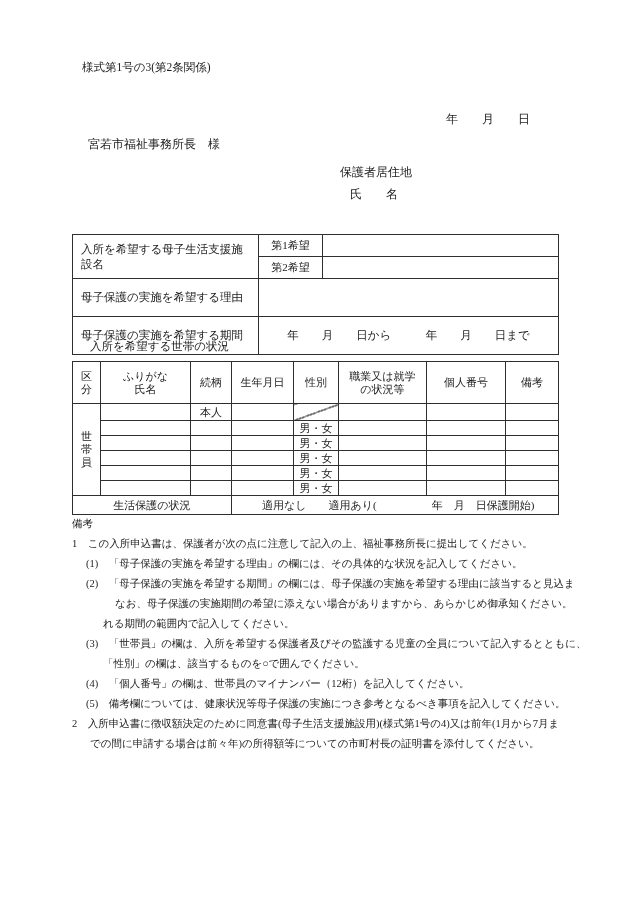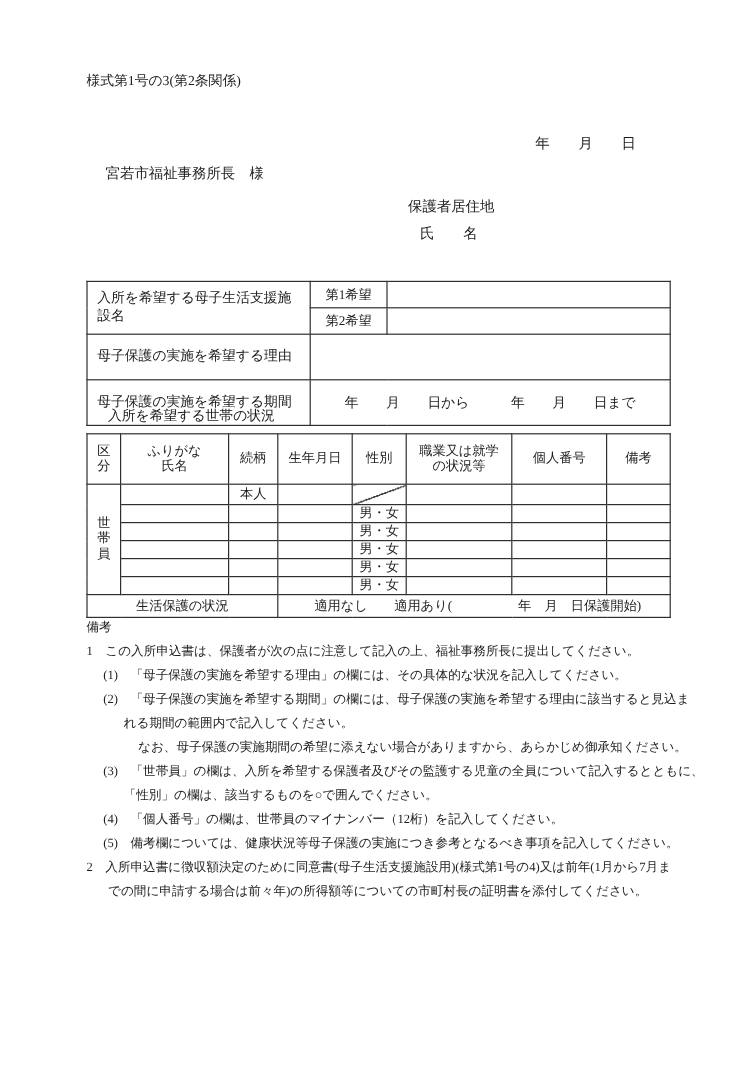--- a/index.html
+++ b/index.html
@@ -5,21 +5,21 @@
   html,body { margin:0; padding:0; background:#ffffff; }
   .page {
     position:relative;
     width:630px; height:903px;
     background:#ffffff;
     color:#1c1c1c;
     font-family:"Liberation Serif","DejaVu Serif",serif;
     overflow:hidden;
   }
   .abs { position:absolute; }
-  .form-code { left:72px; top:60px; font-size:11.5px; }
+  .form-code { left:82px; top:60px; font-size:11.5px; }
   .doc-title { left:0; top:86px; width:630px; text-align:center; font-size:13.5px; letter-spacing:1px; }
   .date-line { left:0; top:111px; width:530px; text-align:right; font-size:12px; }
   .addressee { left:88px; top:136px; font-size:12px; }
   .guardian-address { left:340px; top:164px; font-size:12px; }
   .guardian-name { left:350px; top:186px; font-size:12px; }
   .intro { left:90px; top:211px; font-size:11.5px; }
   .sub-heading { left:90px; top:339px; font-size:11.5px; }
 
   table { border-collapse:collapse; table-layout:fixed; }
   td {
@@ -188,22 +188,22 @@
       <td colspan="5" class="welfare-val">適用なし　　適用あり(　　　　　年　月　日保護開始)</td>
     </tr>
   </tbody>
     </table>
 
   <div class="abs notes">
     <div class="note-line n0">備考</div>
     <div class="note-line n0">1　この入所申込書は、保護者が次の点に注意して記入の上、福祉事務所長に提出してください。</div>
     <div class="note-line n1">(1)　「母子保護の実施を希望する理由」の欄には、その具体的な状況を記入してください。</div>
     <div class="note-line n1">(2)　「母子保護の実施を希望する期間」の欄には、母子保護の実施を希望する理由に該当すると見込ま</div>
+    <div class="note-line n3">なお、母子保護の実施期間の希望に添えない場合がありますから、あらかじめ御承知ください。</div>
     <div class="note-line n2">れる期間の範囲内で記入してください。</div>
-    <div class="note-line n3">なお、母子保護の実施期間の希望に添えない場合がありますから、あらかじめ御承知ください。</div>
     <div class="note-line n1">(3)　「世帯員」の欄は、入所を希望する保護者及びその監護する児童の全員について記入するとともに、</div>
     <div class="note-line n2">「性別」の欄は、該当するものを○で囲んでください。</div>
     <div class="note-line n1">(4)　「個人番号」の欄は、世帯員のマイナンバー（12桁）を記入してください。</div>
     <div class="note-line n1">(5)　備考欄については、健康状況等母子保護の実施につき参考となるべき事項を記入してください。</div>
     <div class="note-line n0">2　入所申込書に徴収額決定のために同意書(母子生活支援施設用)(様式第1号の4)又は前年(1月から7月ま</div>
     <div class="note-line n4">での間に申請する場合は前々年)の所得額等についての市町村長の証明書を添付してください。</div>
   </div>
 
 </div>
 

